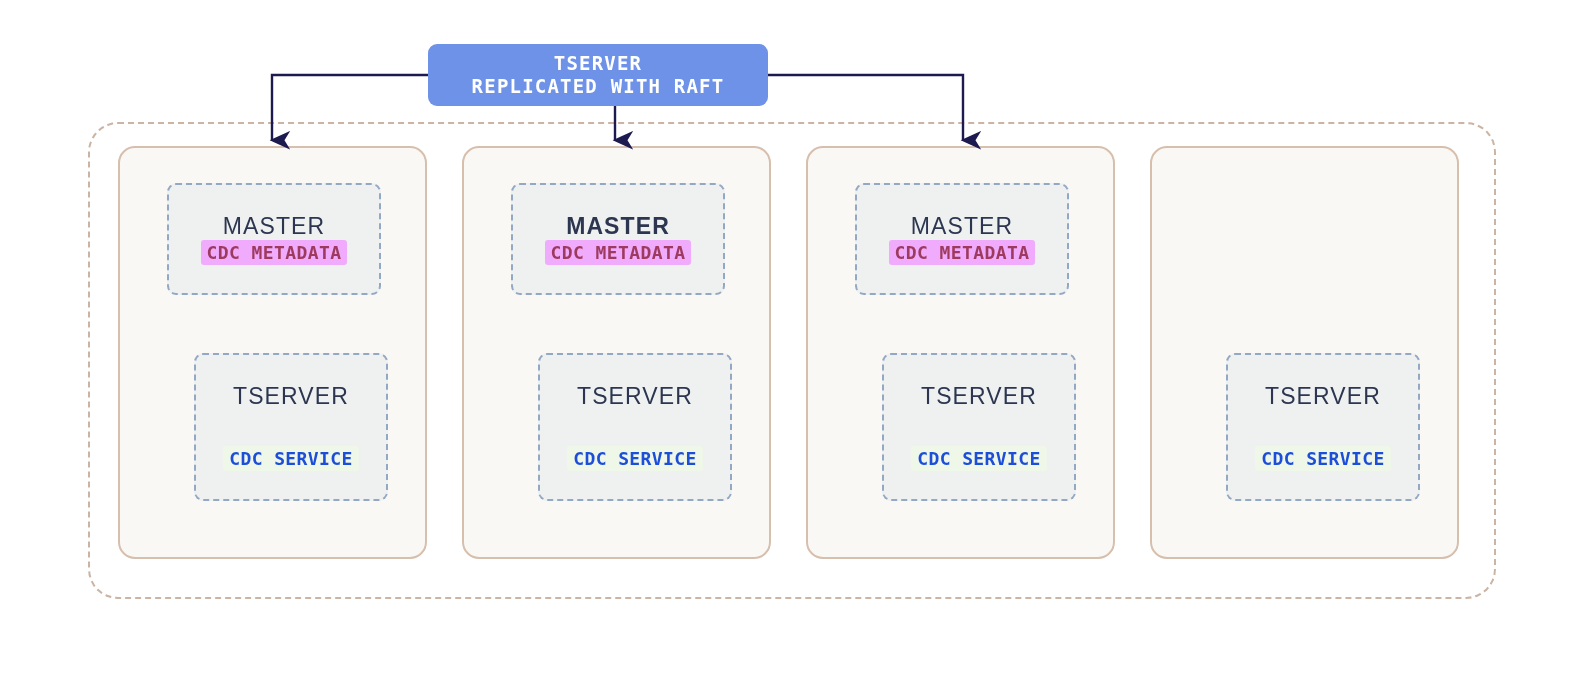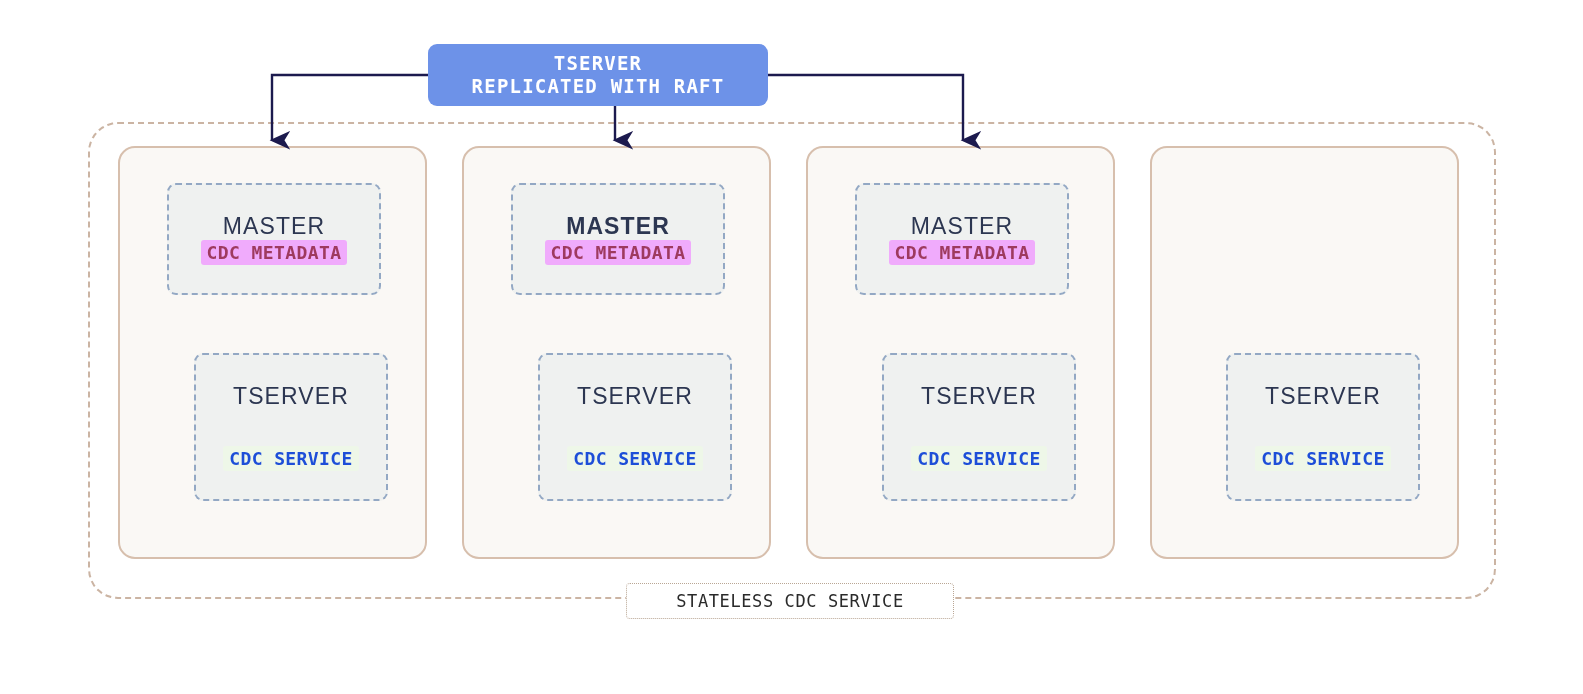--- a/index.html
+++ b/index.html
@@ -217,17 +217,14 @@
     </div>
   </div>
 
   <div class="node-card" data-col="3">
     <div class="component tserver">
       <div class="comp-title">TSERVER</div>
       <div class="tag service">CDC SERVICE</div>
     </div>
   </div>
 
-  <div id="cluster-caption">
-    <span class="cap-text">STATELESS CDC SERVICE</span>
-  </div>
 
 </div>
 
 </body></html>

